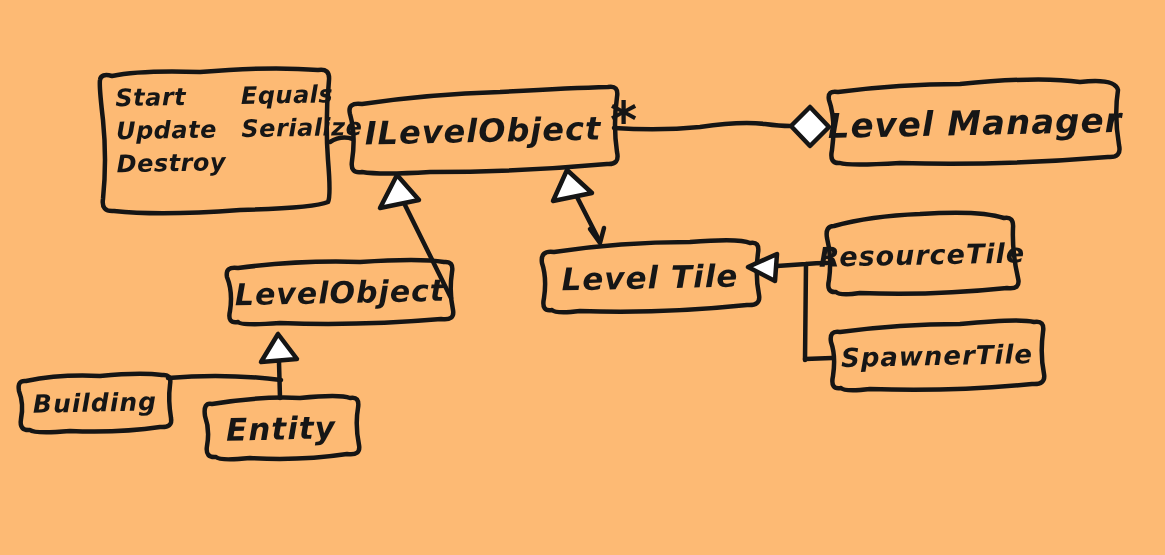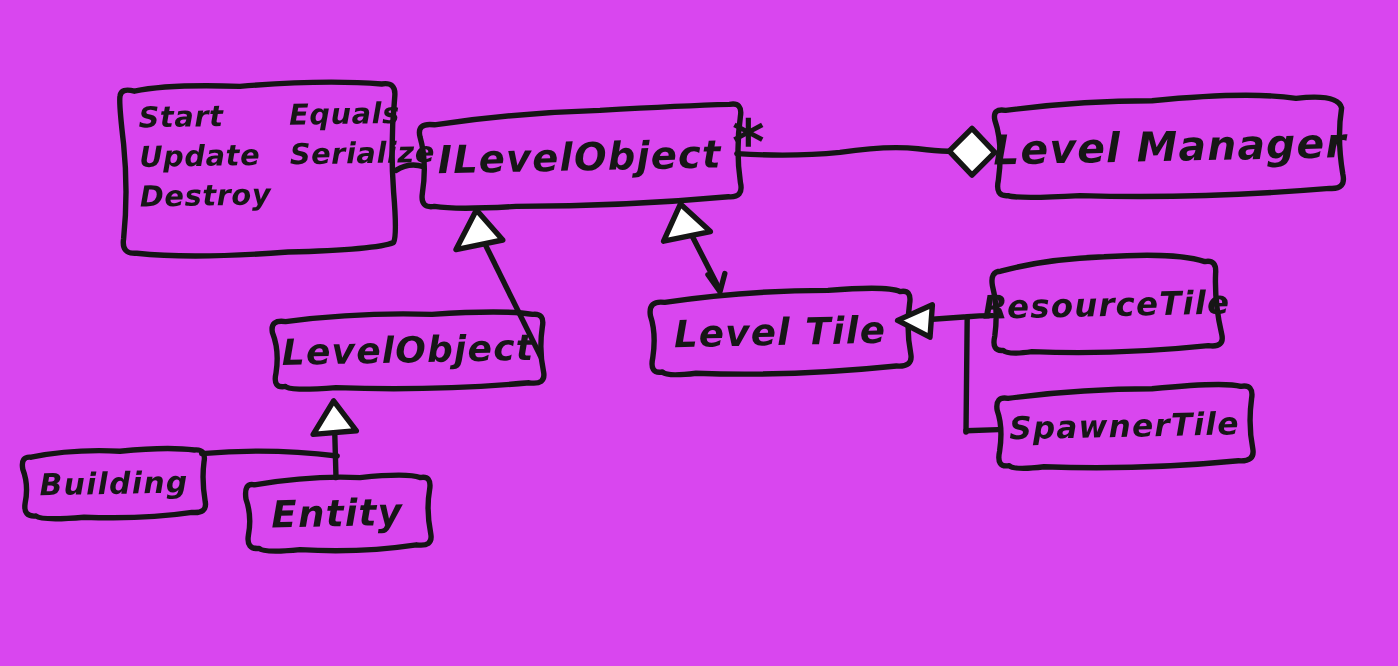--- a/index.html
+++ b/index.html
@@ -7,21 +7,21 @@
     padding: 0;
     background: #ffffff;
     width: 1165px;
     height: 555px;
     overflow: hidden;
   }
   .stage {
     position: relative;
     width: 1165px;
     height: 555px;
-    background: #d946ef;
+    background: #fdba74;
     font-family: "DejaVu Sans", sans-serif;
   }
   .stage svg {
     position: absolute;
     left: 0;
     top: 0;
   }
   .lbl {
     position: absolute;
     transform: translate(-50%, -50%) rotate(-1.2deg);

